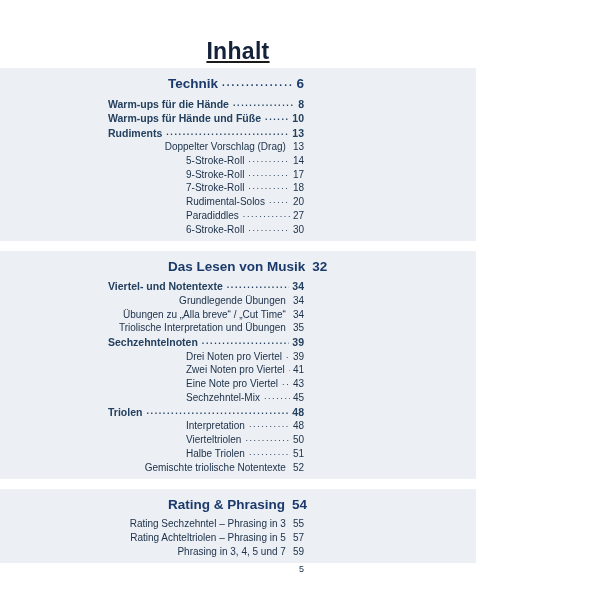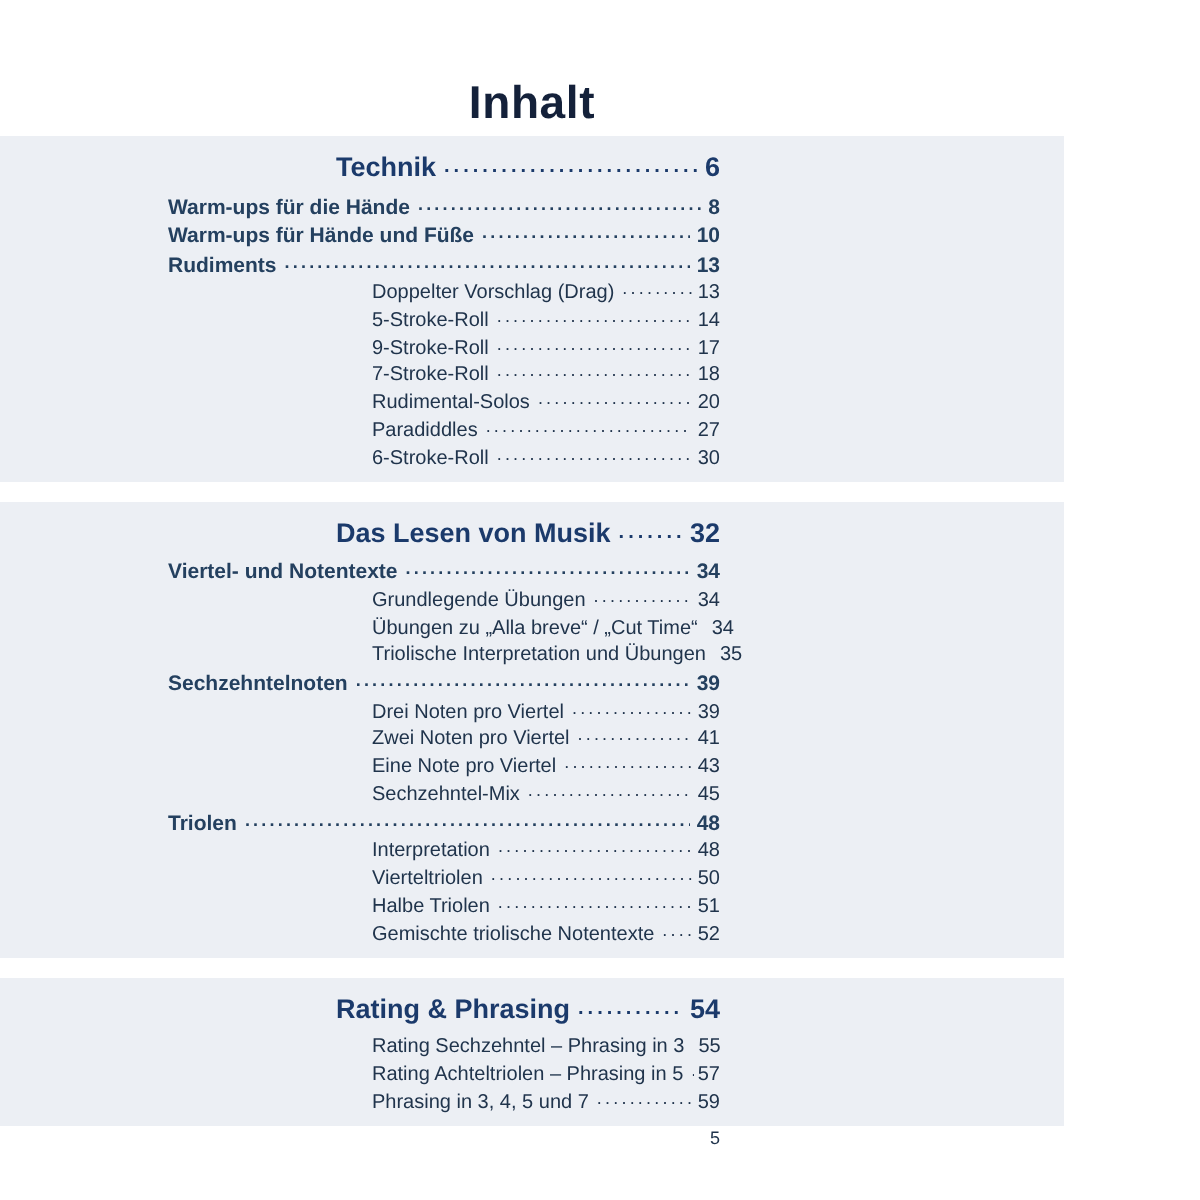--- a/index.html
+++ b/index.html
@@ -9,24 +9,25 @@
   body {
     width: 600px;
     height: 600px;
     background: #ffffff;
     font-family: "Liberation Sans", sans-serif;
     color: #1a1a1a;
     overflow: hidden;
   }
   .page {
     position: relative;
-    width: 532px;
+    width: 476px;
     height: 600px;
     box-sizing: border-box;
     padding: 0;
+    text-decoration: underline;
   }
   .page-title {
     text-align: center;
     font-size: 23px;
     font-weight: bold;
     color: #14213a;
     margin: 0;
     padding-top: 38px;
     letter-spacing: 0.3px;
   }
@@ -94,22 +95,22 @@
   
   .row.level2 {
     font-size: 10px;
     color: #20344c;
     font-weight: normal;
   }
   .row.level2 .dots { color: #20344c; }
   .row.level2 .page-num { color: #20344c; }
 
   .indent-0 { margin-left: 168px; margin-right: 172px; }
-  .indent-1 { margin-left: 84px; margin-right: 172px; }
-  .indent-2 { margin-left: 186px; margin-right: 172px; }
+  .indent-1 { margin-left: 108px; margin-right: 172px; }
+  .indent-2 { margin-left: 186px; margin-right: 172px; justify-content: flex-end; }
 
   .group-gap { height: 10px; }
 
   .folio {
     position: absolute;
     right: 172px;
     bottom: 26px;
     font-size: 9px;
     color: #20344c;
   }

